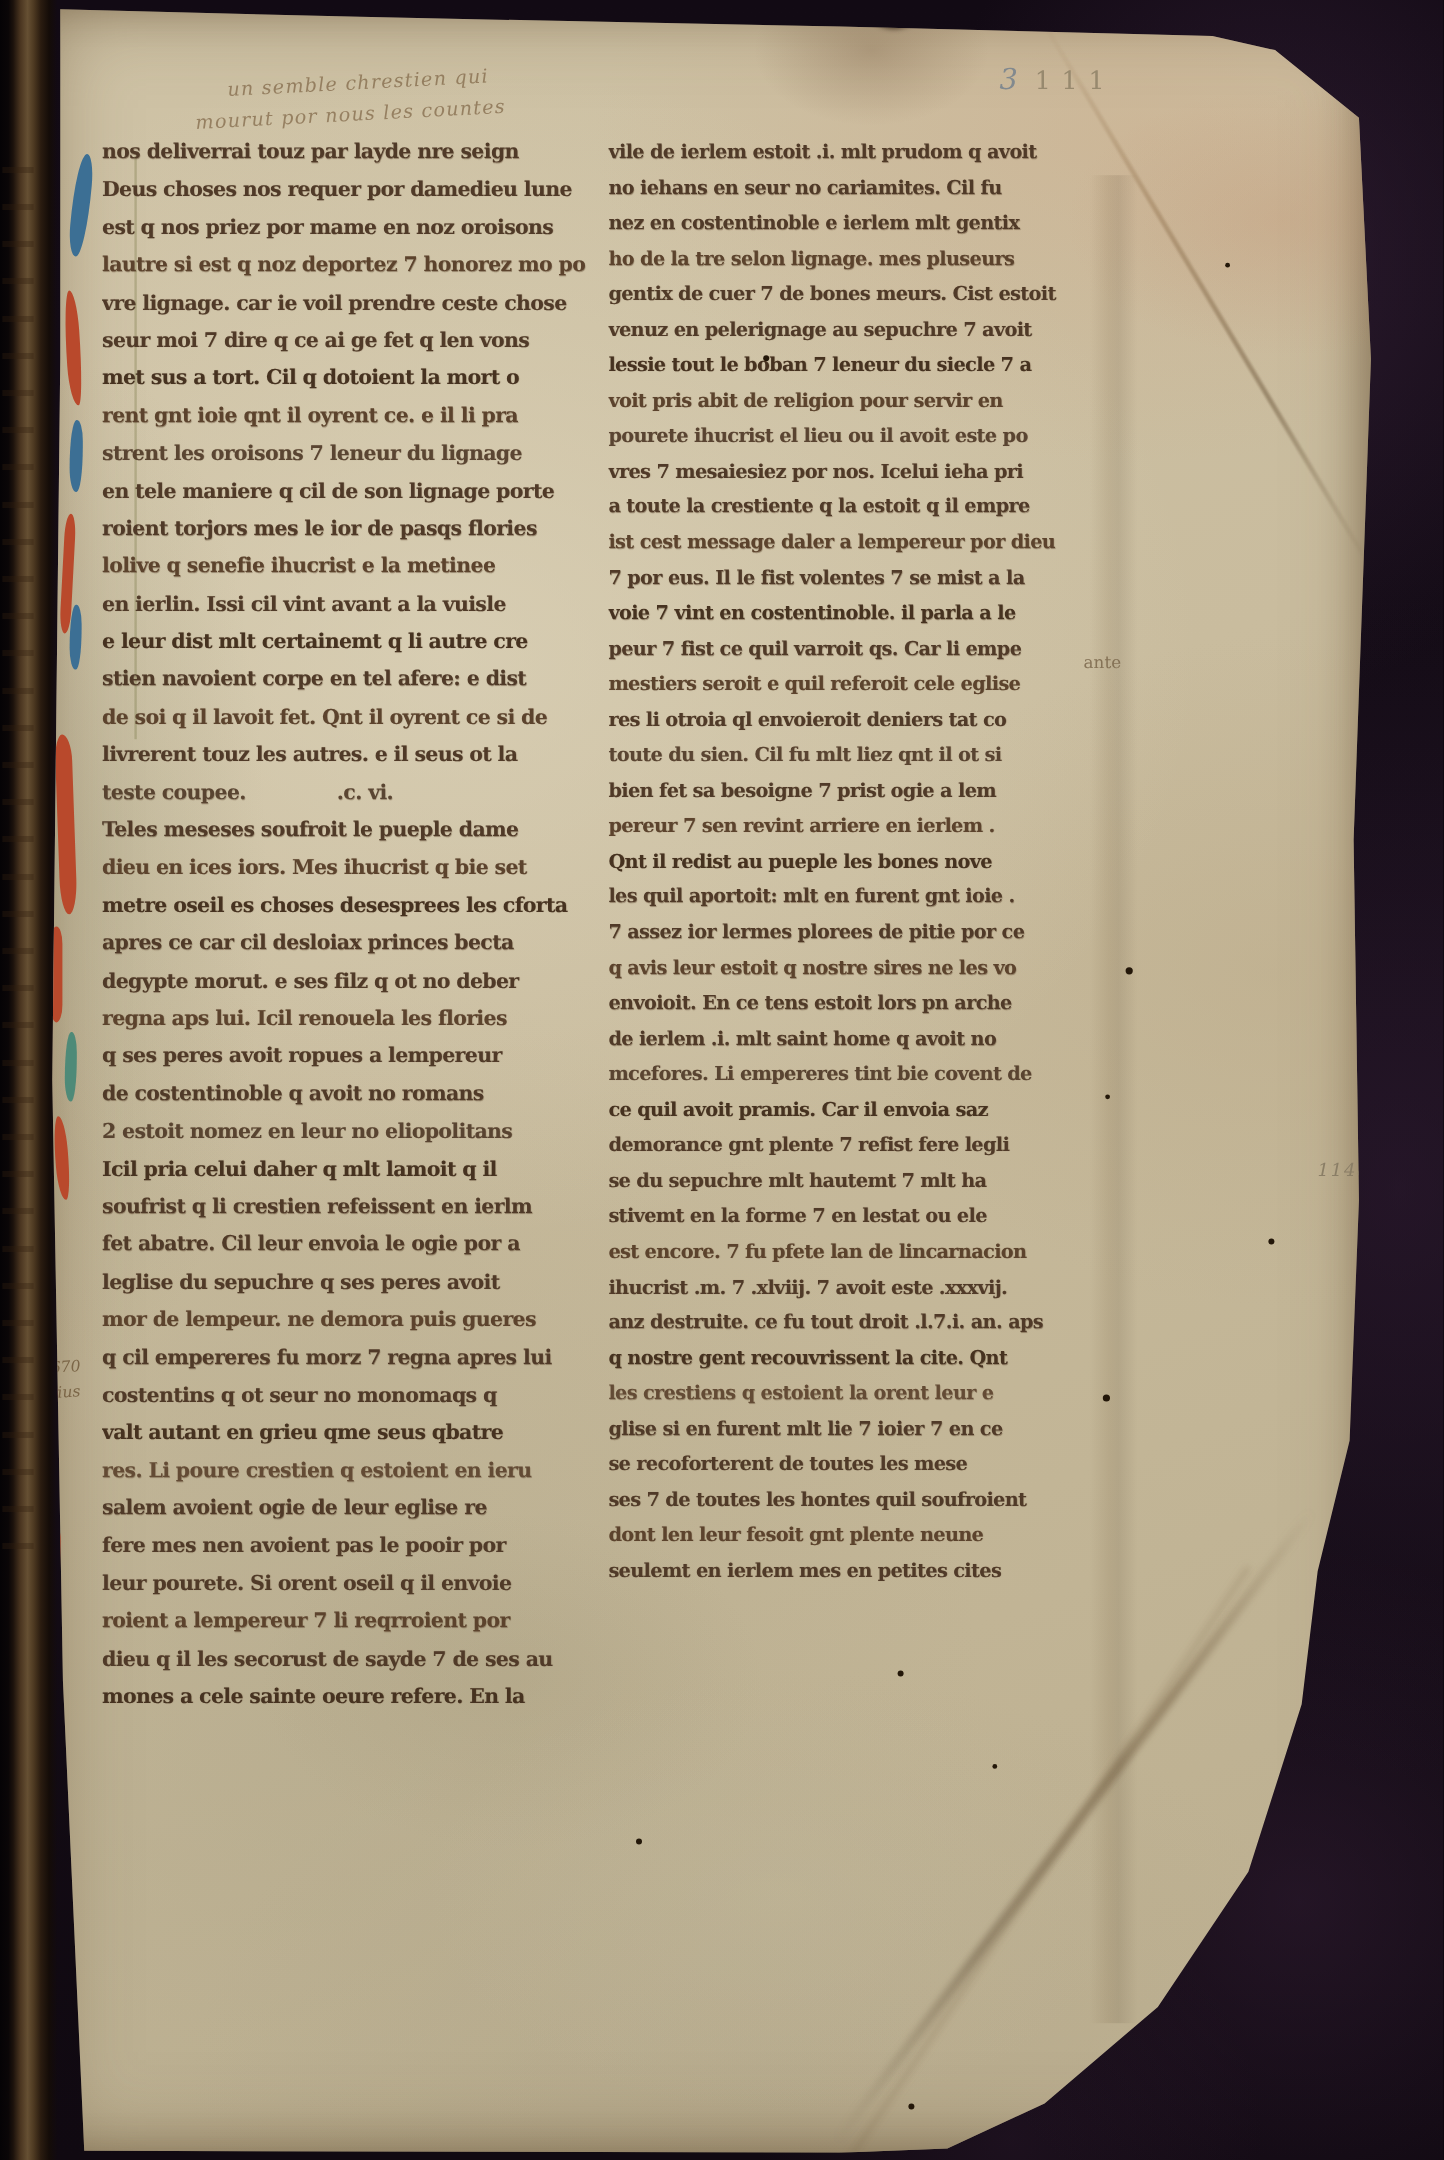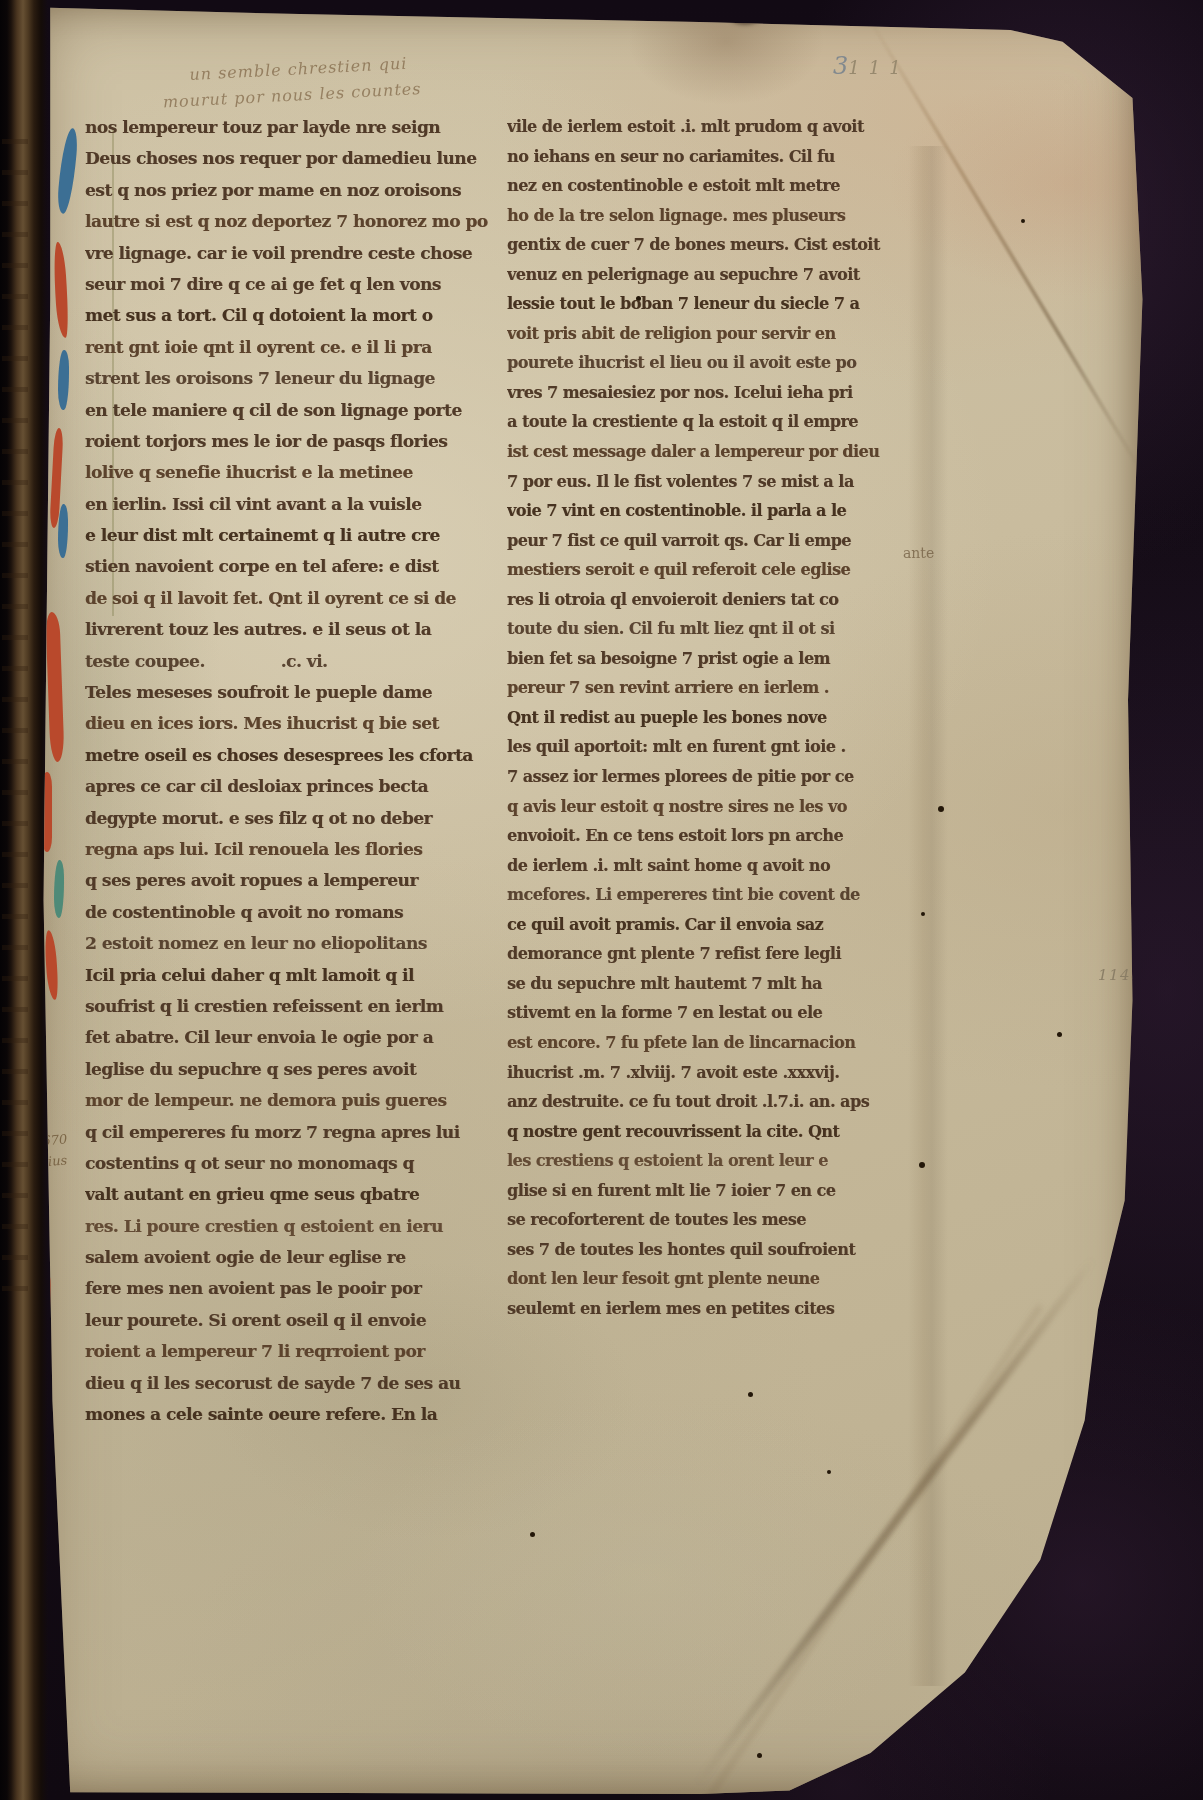--- a/index.html
+++ b/index.html
@@ -69,21 +69,21 @@
   .col-left{left:85px;top:112px;width:404px;}
   .col-left .tline{height:31.4px;line-height:31.4px;font-size:17px;}
   .col-right{left:507px;top:112px;width:420px;}
   .col-right .tline{height:29.55px;line-height:29.55px;font-size:16px;}
   
   .top-annot{position:absolute;left:152px;top:50px;transform:rotate(-3deg);
     font-style:italic;font-size:16px;line-height:26px;color:rgba(112,84,52,.6);letter-spacing:1px;}
   .top-annot .l2{margin-left:-28px;}
   .folio-mark{position:absolute;left:795px;top:46px;}
   .folio-quire{font-size:24px;color:#76828d;opacity:.85;font-style:italic;}
-  .folio-num{font-size:18px;color:#97896e;letter-spacing:9px;font-style:italic;}
+  .folio-num{font-size:21px;color:#97896e;letter-spacing:9px;margin-left:14px;}
   .margin-note-left{position:absolute;left:24px;top:1130px;font-style:italic;font-size:13px;
     line-height:21px;color:rgba(104,80,50,.75);transform:rotate(-4deg);}
   .margin-note-ante{position:absolute;left:903px;top:545px;font-size:14px;color:rgba(118,98,70,.8);}
   .margin-note-year{position:absolute;left:1098px;top:966px;font-size:15px;font-style:italic;
     color:#8a7e66;letter-spacing:1.5px;}
   
   .orn{position:absolute;pointer-events:none;}
   .orn.red{background:#b9492c;}
   .orn.blue{background:#3c6f94;}
   .orn.teal{background:#4e8a78;}
@@ -138,21 +138,21 @@
     <div class="top-annot">
       <div class="l1">un semble chrestien qui</div>
       <div class="l2">mourut por nous les countes</div>
     </div>
 
     <div class="folio-mark">
       <span class="folio-quire">3</span><span class="folio-num">111</span>
     </div>
 
     <div class="col col-left" style="left:47px;top:106px;">
-        <div class="tline">nos lempereur touz par layde nre seign</div>
+        <div class="tline">nos deliverrai touz par layde nre seign</div>
         <div class="tline">Deus choses nos requer por damedieu lune</div>
         <div class="tline">est q nos priez por mame en noz oroisons</div>
         <div class="tline">lautre si est q noz deportez 7 honorez mo po</div>
         <div class="tline">vre lignage. car ie voil prendre ceste chose</div>
         <div class="tline">seur moi 7 dire q ce ai ge fet q len vons</div>
         <div class="tline">met sus a tort. Cil q dotoient la mort o</div>
         <div class="tline">rent gnt ioie qnt il oyrent ce. e il li pra</div>
         <div class="tline">strent les oroisons 7 leneur du lignage</div>
         <div class="tline">en tele maniere q cil de son lignage porte</div>
         <div class="tline">roient torjors mes le ior de pasqs flories</div>
@@ -184,21 +184,21 @@
         <div class="tline">salem avoient ogie de leur eglise re</div>
         <div class="tline">fere mes nen avoient pas le pooir por</div>
         <div class="tline">leur pourete. Si orent oseil q il envoie</div>
         <div class="tline">roient a lempereur 7 li reqrroient por</div>
         <div class="tline">dieu q il les secorust de sayde 7 de ses au</div>
         <div class="tline">mones a cele sainte oeure refere. En la</div>
       </div>
     <div class="col col-right" style="left:469px;top:106px;">
         <div class="tline">vile de ierlem estoit .i. mlt prudom q avoit</div>
         <div class="tline">no iehans en seur no cariamites. Cil fu</div>
-        <div class="tline">nez en costentinoble e estoit mlt metre</div>
+        <div class="tline">nez en costentinoble e ierlem mlt gentix</div>
         <div class="tline">ho de la tre selon lignage. mes pluseurs</div>
         <div class="tline">gentix de cuer 7 de bones meurs. Cist estoit</div>
         <div class="tline">venuz en pelerignage au sepuchre 7 avoit</div>
         <div class="tline">lessie tout le boban 7 leneur du siecle 7 a</div>
         <div class="tline">voit pris abit de religion pour servir en</div>
         <div class="tline">pourete ihucrist el lieu ou il avoit este po</div>
         <div class="tline">vres 7 mesaiesiez por nos. Icelui ieha pri</div>
         <div class="tline">a toute la crestiente q la estoit q il empre</div>
         <div class="tline">ist cest message daler a lempereur por dieu</div>
         <div class="tline">7 por eus. Il le fist volentes 7 se mist a la</div>

